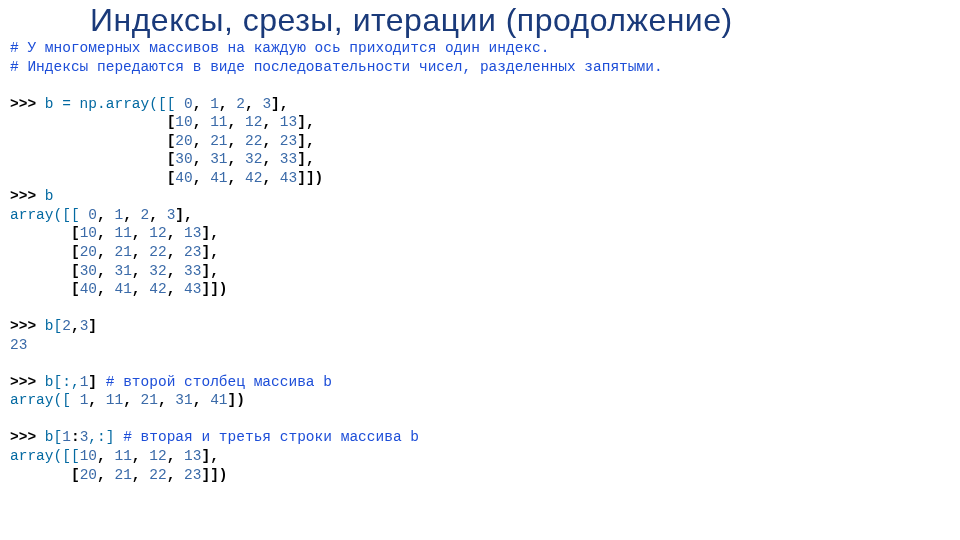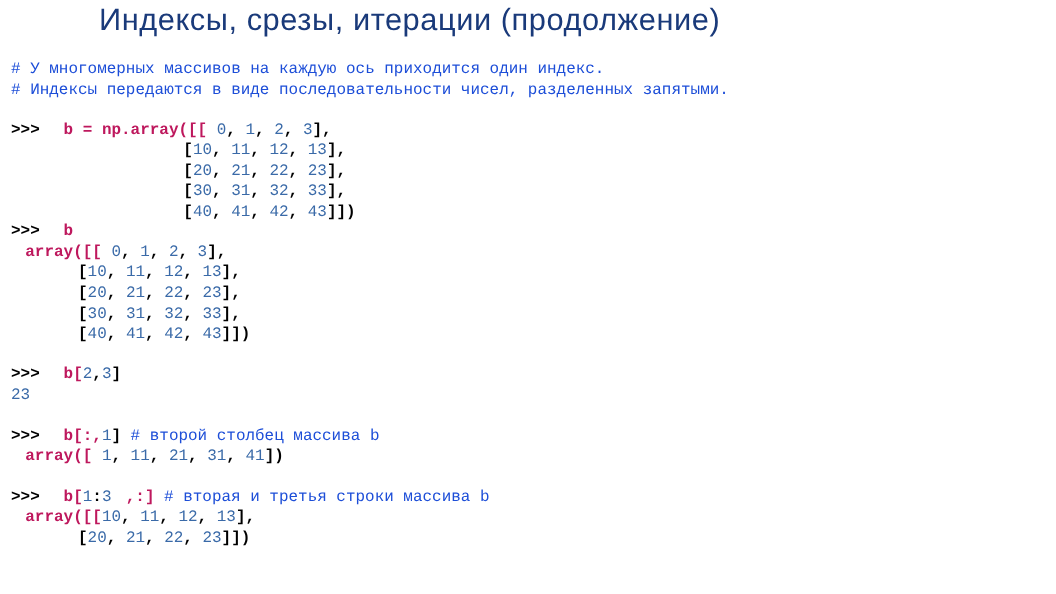--- a/index.html
+++ b/index.html
@@ -11,36 +11,36 @@
     font-family: "Courier New", monospace;
   }
   .slide {
     width: 960px;
     height: 540px;
     box-sizing: border-box;
     padding: 0 10px 0 10px;
   }
   .title {
     font-family: Arial, "Helvetica Neue", sans-serif;
-    font-size: 28px;
+    font-size: 32px;
     font-weight: 400;
     color: #1a3a7a;
     letter-spacing: 0.5px;
-    margin: 2px 0 20px 80px;
+    margin: 2px 0 0 80px;
   }
   .code {
     font-family: "Courier New", monospace;
     font-size: 14.5px;
     line-height: 1.28;
     white-space: pre;
     color: #000000;
   }
   .comment { color: #1d4ed8; }
   .prompt  { color: #000000; font-weight: bold; }
-  .kw      { color: #be185d; font-weight: bold; margin-left: 13px; }
+  .kw      { color: #0369a1; font-weight: normal; }
   .num     { color: #3a6aa8; }
   .paren   { color: #000000; font-weight: bold; }
 </style>
 </head>
 <body>
 
 <div class="slide">
 
   <div class="title">Индексы, срезы, итерации (продолжение)</div>
 

